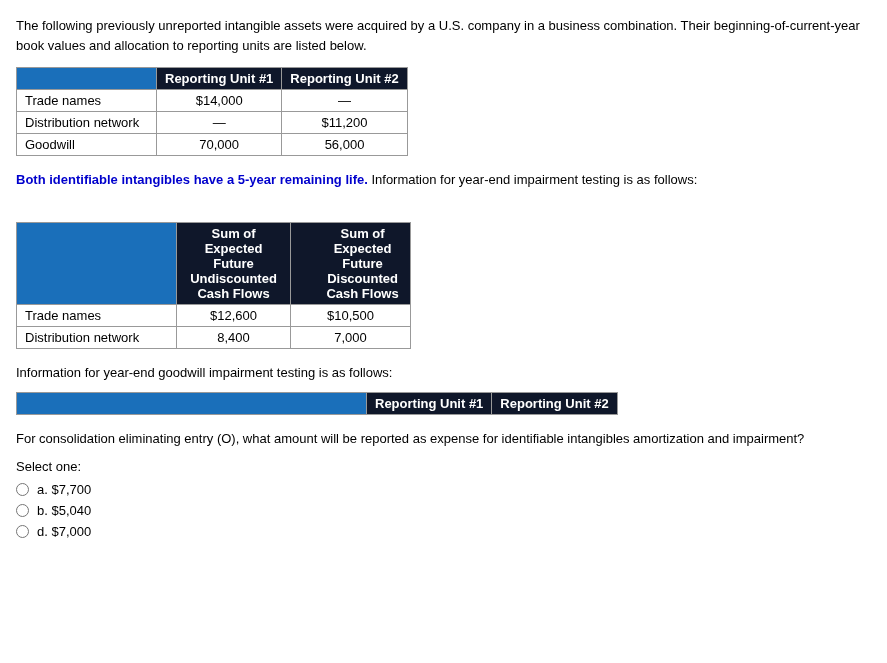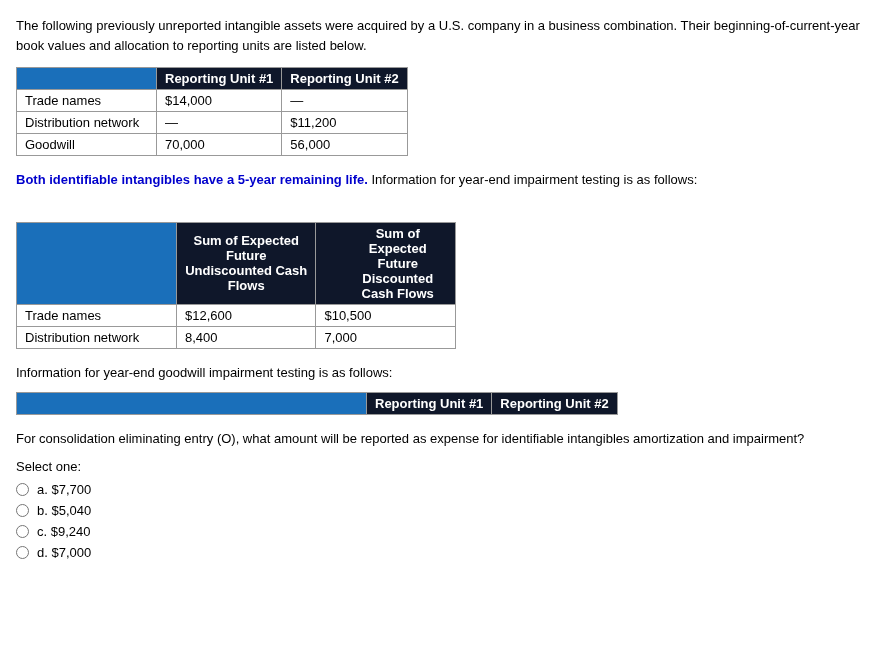--- a/index.html
+++ b/index.html
@@ -15,21 +15,21 @@
       margin-bottom: 12px;
       line-height: 1.5;
     }
     table {
       border-collapse: collapse;
       margin-bottom: 14px;
     }
     td, th {
       border: 1px solid #999;
       padding: 3px 8px;
-      text-align: left;
+      text-align: center;
       white-space: nowrap;
     }
     td:first-child, th:first-child {
       text-align: left;
     }
     .blue-header {
       background-color: #0f172a;
       color: #fff;
       font-weight: bold;
       text-align: center;
@@ -48,21 +48,21 @@
     }
     .option-row {
       display: flex;
       align-items: center;
       margin-bottom: 6px;
     }
     .option-row input[type="radio"] {
       margin-right: 8px;
     }
     table.table1 { width: 340px; }
-    table.table2 { width: 440px; margin-top: 32px; }
+    table.table2 { width: 395px; margin-top: 32px; }
     table.table3 { width: 560px; }
   </style>
 </head>
 <body>
 
 <p class="intro-text">The following previously unreported intangible assets were acquired by a U.S. company in a business combination. Their beginning-of-current-year book values and allocation to reporting units are listed below.</p>
 
 <table class="table1">
   <thead>
     <tr>
@@ -140,20 +140,16 @@
 <div id="options-container">
     <div class="option-row">
       <input type="radio" name="answer" value="a" style="">
                      <span>a. $7,700</span>
     </div>
     <div class="option-row">
       <input type="radio" name="answer" value="b" style="">
                      <span>b. $5,040</span>
     </div>
     <div class="option-row">
-      <input type="radio" name="answer" value="c" style="">
-                     <span>c. $9,240</span>
-    </div>
-    <div class="option-row">
       <input type="radio" name="answer" value="d" style="">
                      <span>d. $7,000</span>
     </div>
   </div>
 
 </body></html>

